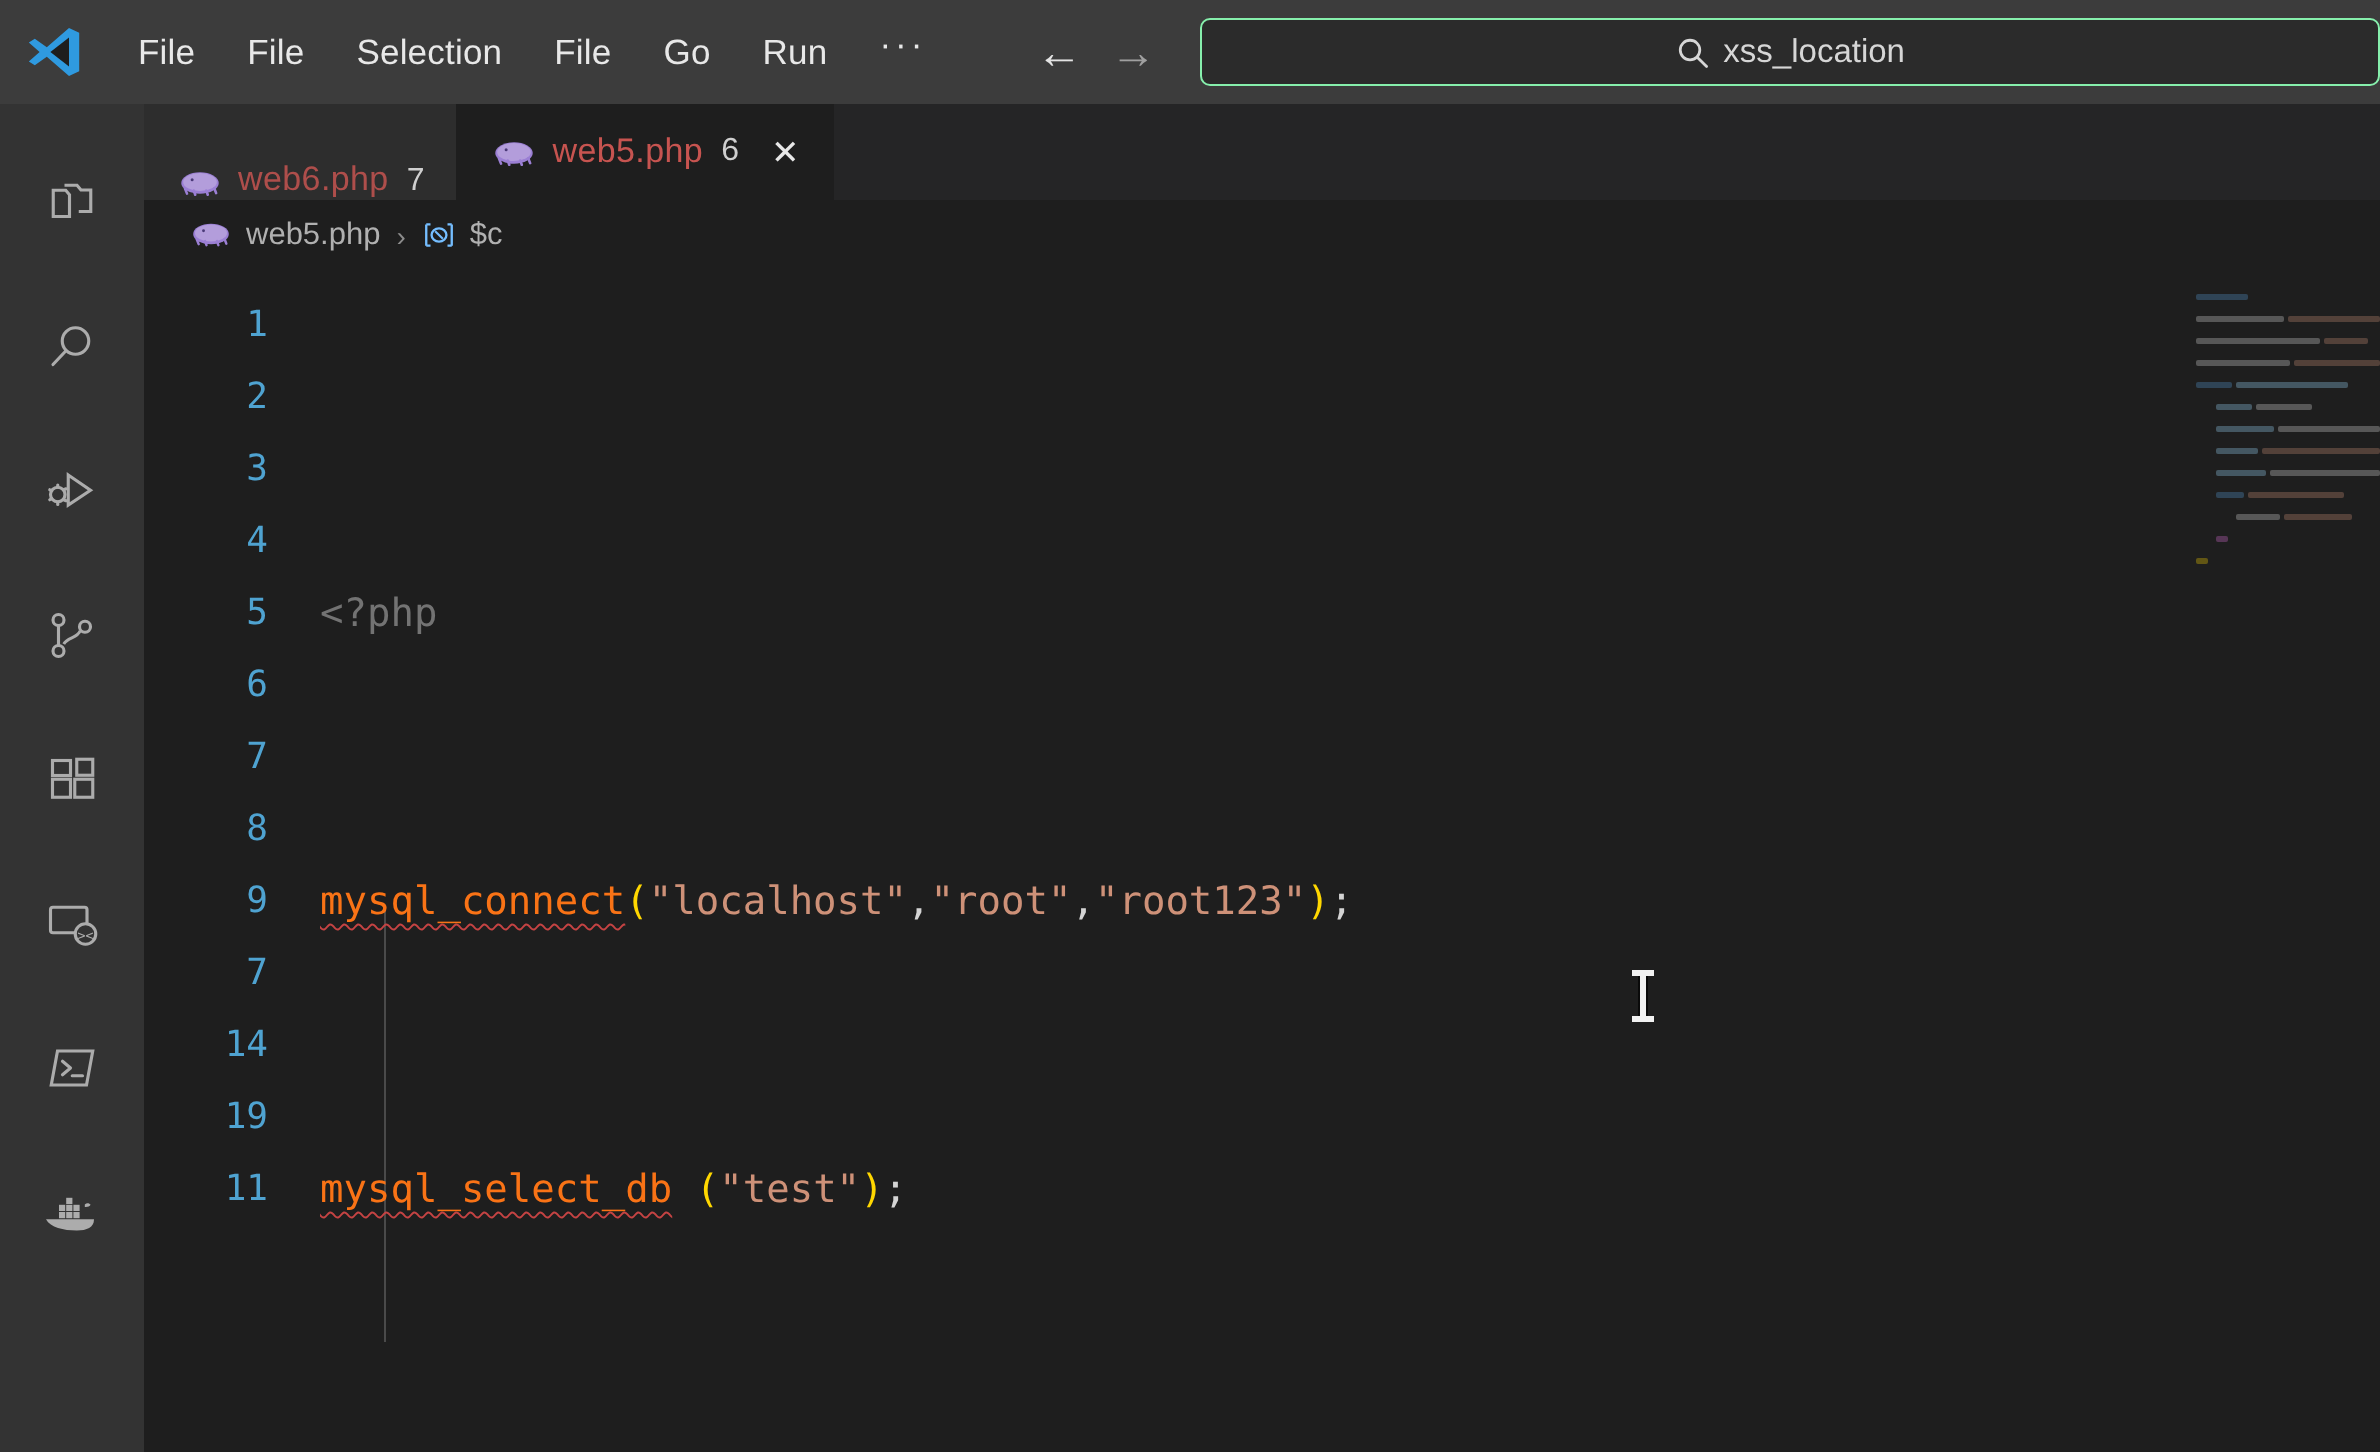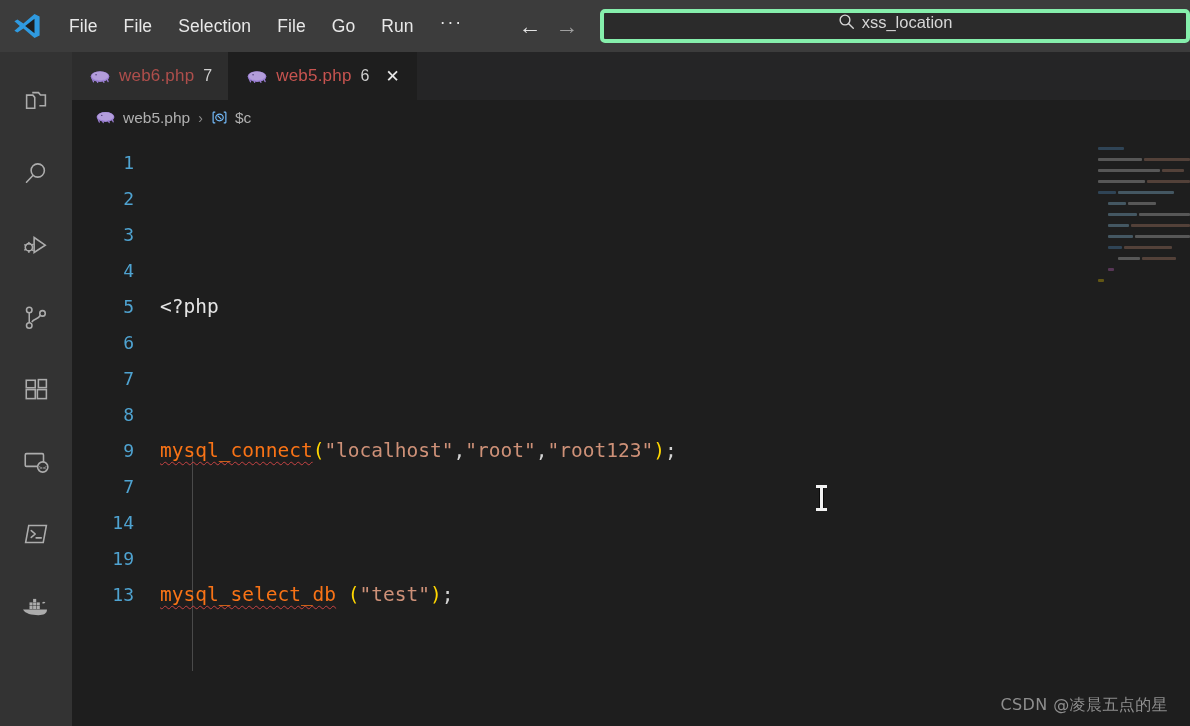--- a/index.html
+++ b/index.html
@@ -29,23 +29,23 @@
 
   .nav-arrows { display:flex; align-items:center; margin-left:42px; gap:14px; }
   .nav-arrow { color:#e4e4e4; font-size:23px; line-height:1; }
   .nav-arrow.fwd { color:#a0a0a0; }
 
   .searchbox {
     margin-left:22px;
     height:34px;
     flex:1 1 auto;
     background:#2b2b2b;
-    border:4px solid #86efac;
+    border:1px solid #86efac;
     border-radius:5px;
-    display:flex; align-items:flex-start; justify-content:center;
+    display:flex; align-items:center; justify-content:center;
     gap:7px;
     margin-right:0;
     min-width:0;
   }
   .search-icon { width:17px; height:17px; flex:0 0 17px; }
   .search-text { color:#d6d6d6; font-size:16.5px; white-space:nowrap; }
 
   
   .bodyrow { flex:1 1 auto; display:flex; min-height:0; }
 
@@ -69,21 +69,21 @@
 
   .tabsrow { height:48px; flex:0 0 48px; background:#252526; display:flex; }
   .tab {
     display:flex; align-items:center; gap:9px;
     padding:0 16px 0 18px;
     font-size:17px;
     border-right:1px solid #1e1e1e;
     position:relative;
     min-width:0;
   }
-  .tab.inactive { background:#2d2d2d; }
+  .tab.inactive { background:#2d2d2d;align-items:flex-end; }
   .tab.active { background:#1e1e1e; }
   .tab.active::before {
     content:""; position:absolute; left:0; right:0; top:0; height:1px; background:#1e1e1e;
   }
   .tab-label { color:#c75450; white-space:nowrap; letter-spacing:.2px; }
   .tab.inactive .tab-label { color:#b9514e; opacity:.92; }
   .tab-count { color:#cfcfcf; font-size:16px; }
   .tab-close { color:#e8e8e8; font-size:17px; margin-left:7px; line-height:1; }
   .php-icon { width:20px; height:17px; flex:0 0 20px; }
 
@@ -128,21 +128,21 @@
 
   
   .indent-guide {
     position:absolute;
     left:48px; top:320px;
     width:1px; height:216px;
     background:#4a4a4a;
   }
 
   
-  .t-tag      { color:#e5e5e5; }
+  .t-tag      { color:#737373; }
   .t-fn       { color:#f97316; }
   .t-str      { color:#ce9178; }
   .t-paren    { color:#ffd700; }
   .t-punct    { color:#d4d4d4; }
 
   .squiggle {
     text-decoration: underline wavy #c64343;
     text-decoration-thickness:1.4px;
     text-underline-offset:4px;
   }
@@ -377,21 +377,21 @@
         <div>3</div>
         <div>4</div>
         <div>5</div>
         <div>6</div>
         <div>7</div>
         <div>8</div>
         <div>9</div>
         <div>7</div>
         <div>14</div>
         <div>19</div>
-        <div>13</div>
+        <div>11</div>
       </div>
 
       <div class="codebody">
         <div class="indent-guide"></div>
 
         <div class="codeline"><span class="t-tag">&lt;?php</span></div>
 
         <div class="codeline"><span class="t-fn squiggle">mysql_connect</span><span class="t-paren">(</span><span class="t-str">"localhost"</span><span class="t-punct">,</span><span class="t-str">"root"</span><span class="t-punct">,</span><span class="t-str">"root123"</span><span class="t-paren">)</span><span class="t-punct">;</span></div>
 
         <div class="codeline"><span class="t-fn squiggle">mysql_select_db</span> <span class="t-paren">(</span><span class="t-str">"test"</span><span class="t-paren">)</span><span class="t-punct">;</span></div>
@@ -465,15 +465,14 @@
           </div>
         <div class="mm-line" style="padding-left:14px">
             <div class="mm-seg" style="width:6px;background:#da70d6"></div>
           </div>
         <div class="mm-line">
             <div class="mm-seg" style="width:6px;background:#ffd700"></div>
           </div>
       </div>
     </div>
 
-    <div class="watermark">CSDN @凌晨五点的星</div>
   </div>
 </div>
 
 </body></html>

